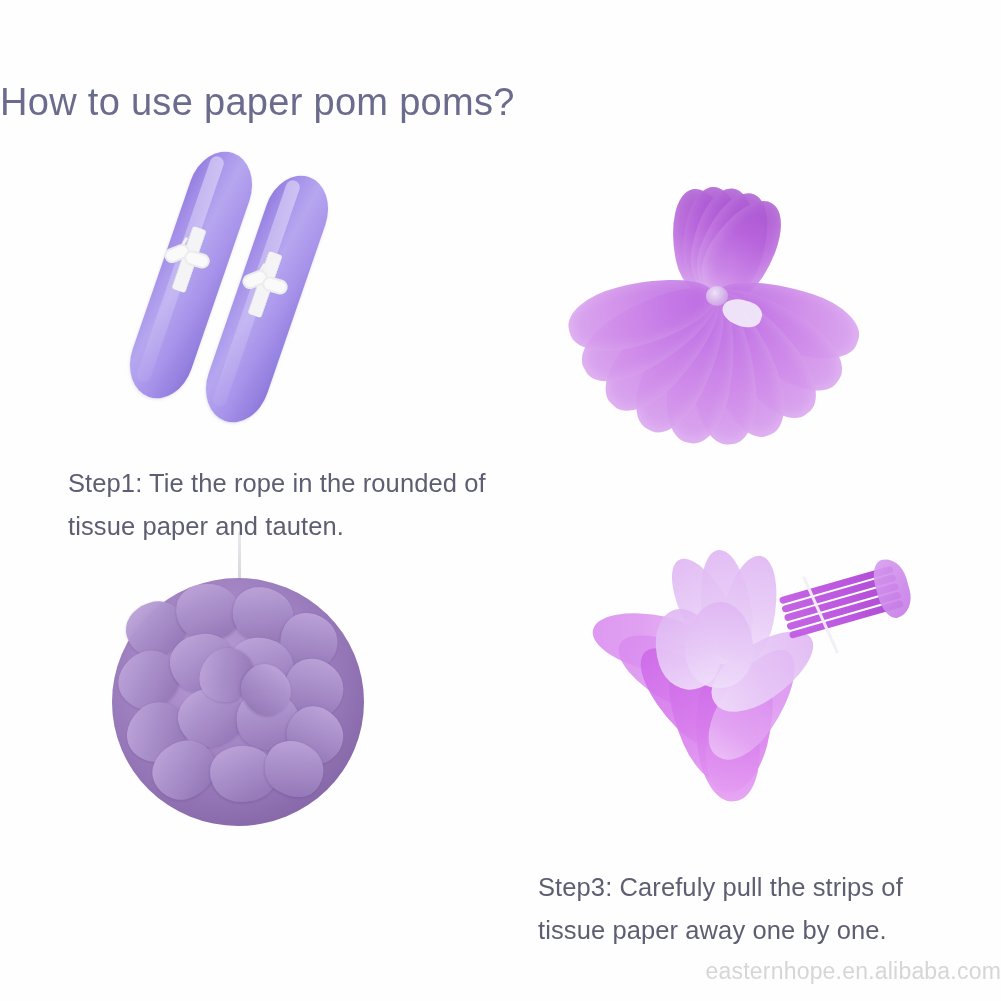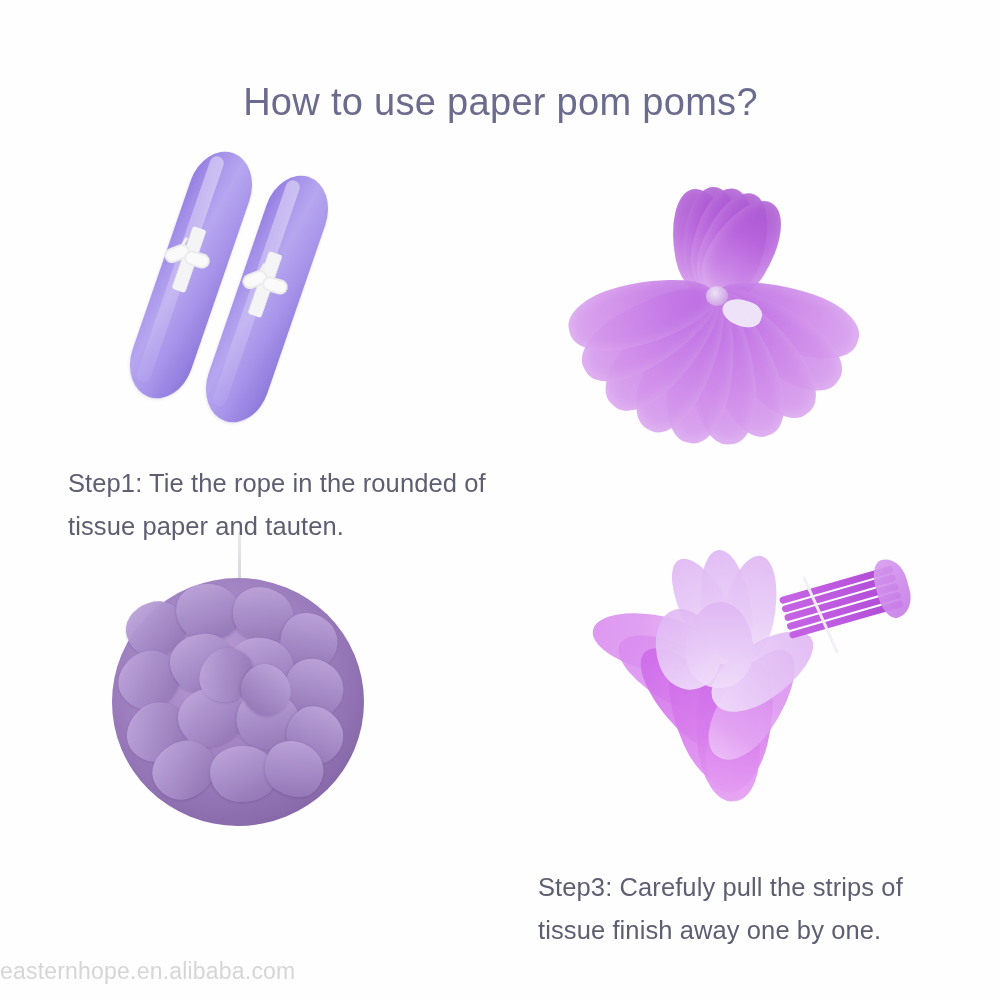--- a/index.html
+++ b/index.html
@@ -17,21 +17,21 @@
     background: #fefefe;
     overflow: hidden;
   }
 
   
   #page-title {
     position: absolute;
     left: 0;
     top: 56px;
     width: 1001px;
-    text-align: center;
+    text-align: left;
     font-size: 38px;
     font-weight: 400;
     letter-spacing: 0.3px;
     color: #6b6b8e;
   }
 
   
   .step-img {
     position: absolute;
   }
@@ -235,21 +235,21 @@
   #cap-step2 { left: 538px; top: 436px; width: 420px; }
   #cap-step4 { left: 68px;  top: 840px; width: 410px; }
   #cap-step3 { left: 538px; top: 840px; width: 430px; }
 
   
   #watermark {
     position: absolute;
     left: 0;
     top: 958px;
     width: 1001px;
-    text-align: left;
+    text-align: right;
     font-size: 23px;
     color: #d6d6d8;
     letter-spacing: 0.2px;
   }
 </style>
 </head>
 <body>
 
 <div id="page">
 
@@ -335,17 +335,17 @@
       <div class="strip" style="top:13px;"></div>
       <div class="strip" style="top:22px;"></div>
       <div class="strip" style="top:31px;"></div>
       <div class="strip" style="top:40px;"></div>
       <div class="bundle-cap"></div>
       <div class="bundle-string"></div>
     </div>
   </div>
 
   <p id="cap-step1" class="caption">Step1: Tie the rope in the rounded of tissue paper and tauten.</p>
-  <p id="cap-step3" class="caption">Step3: Carefuly pull the strips of tissue finish away one by one.</p>
+  <p id="cap-step3" class="caption">Step3: Carefuly pull the strips of tissue paper away one by one.</p>
 
   <div id="watermark">easternhope.en.alibaba.com</div>
 
 </div>
 
 </body></html>

